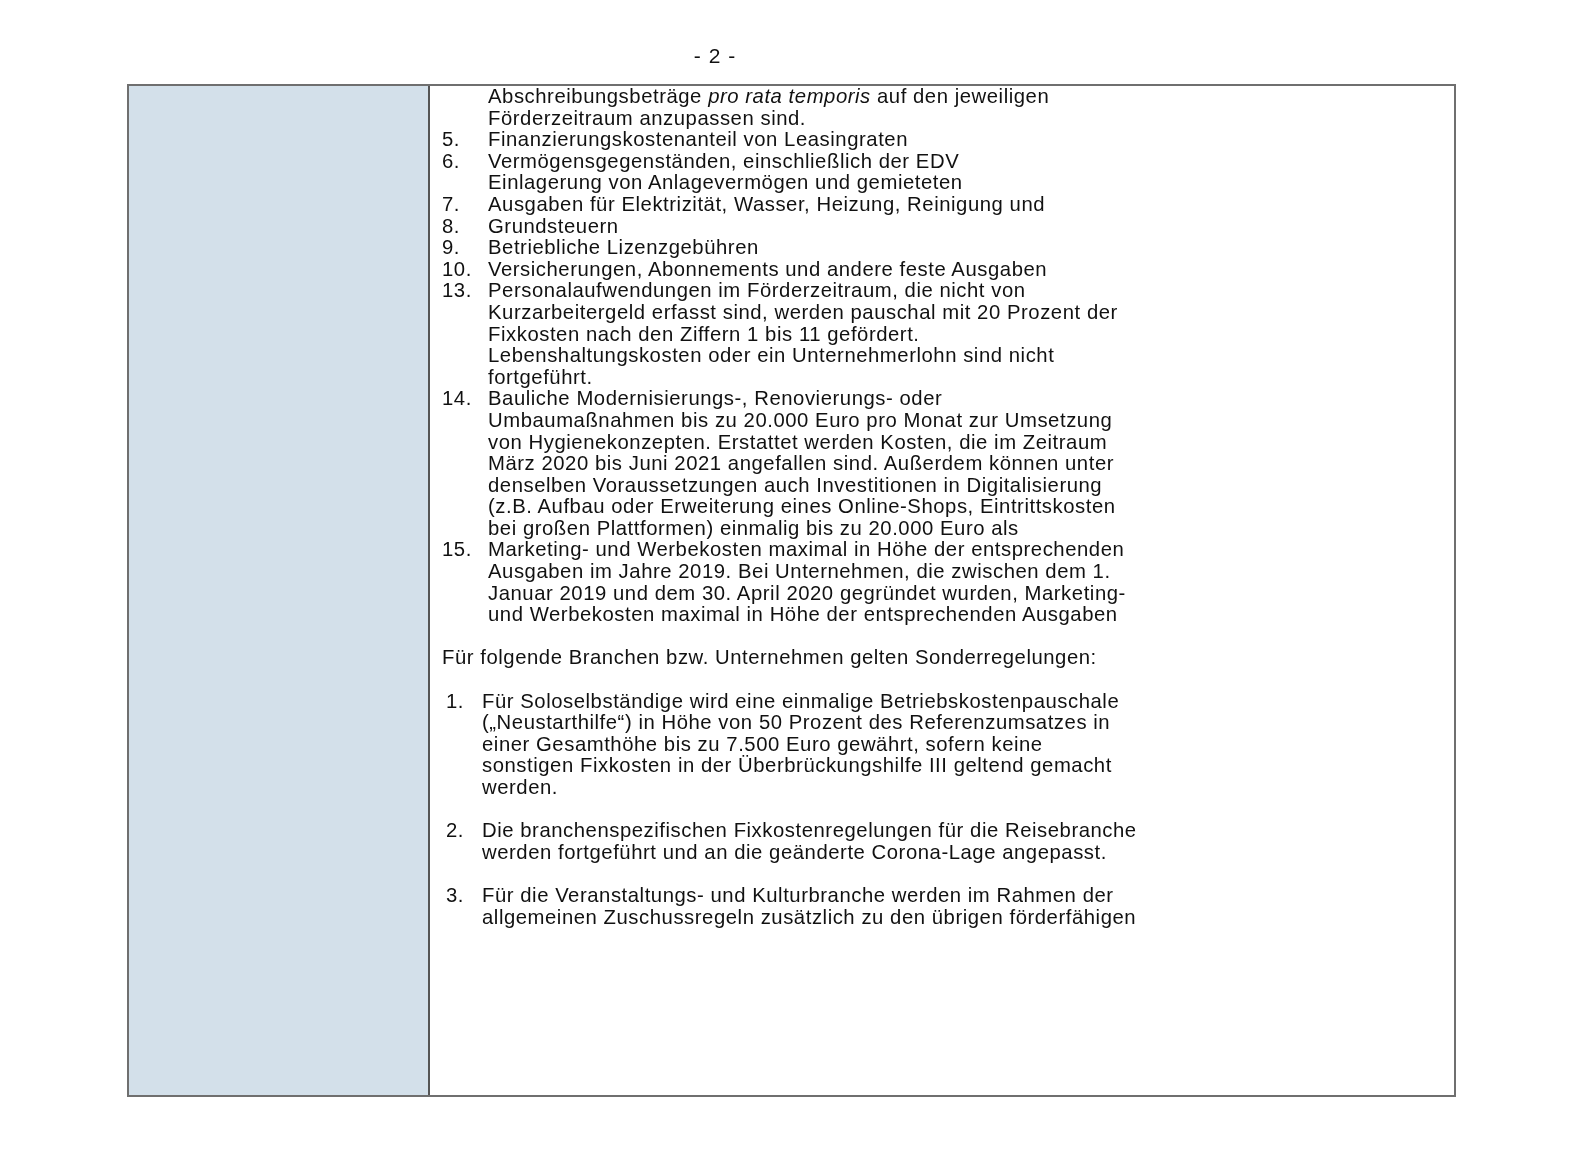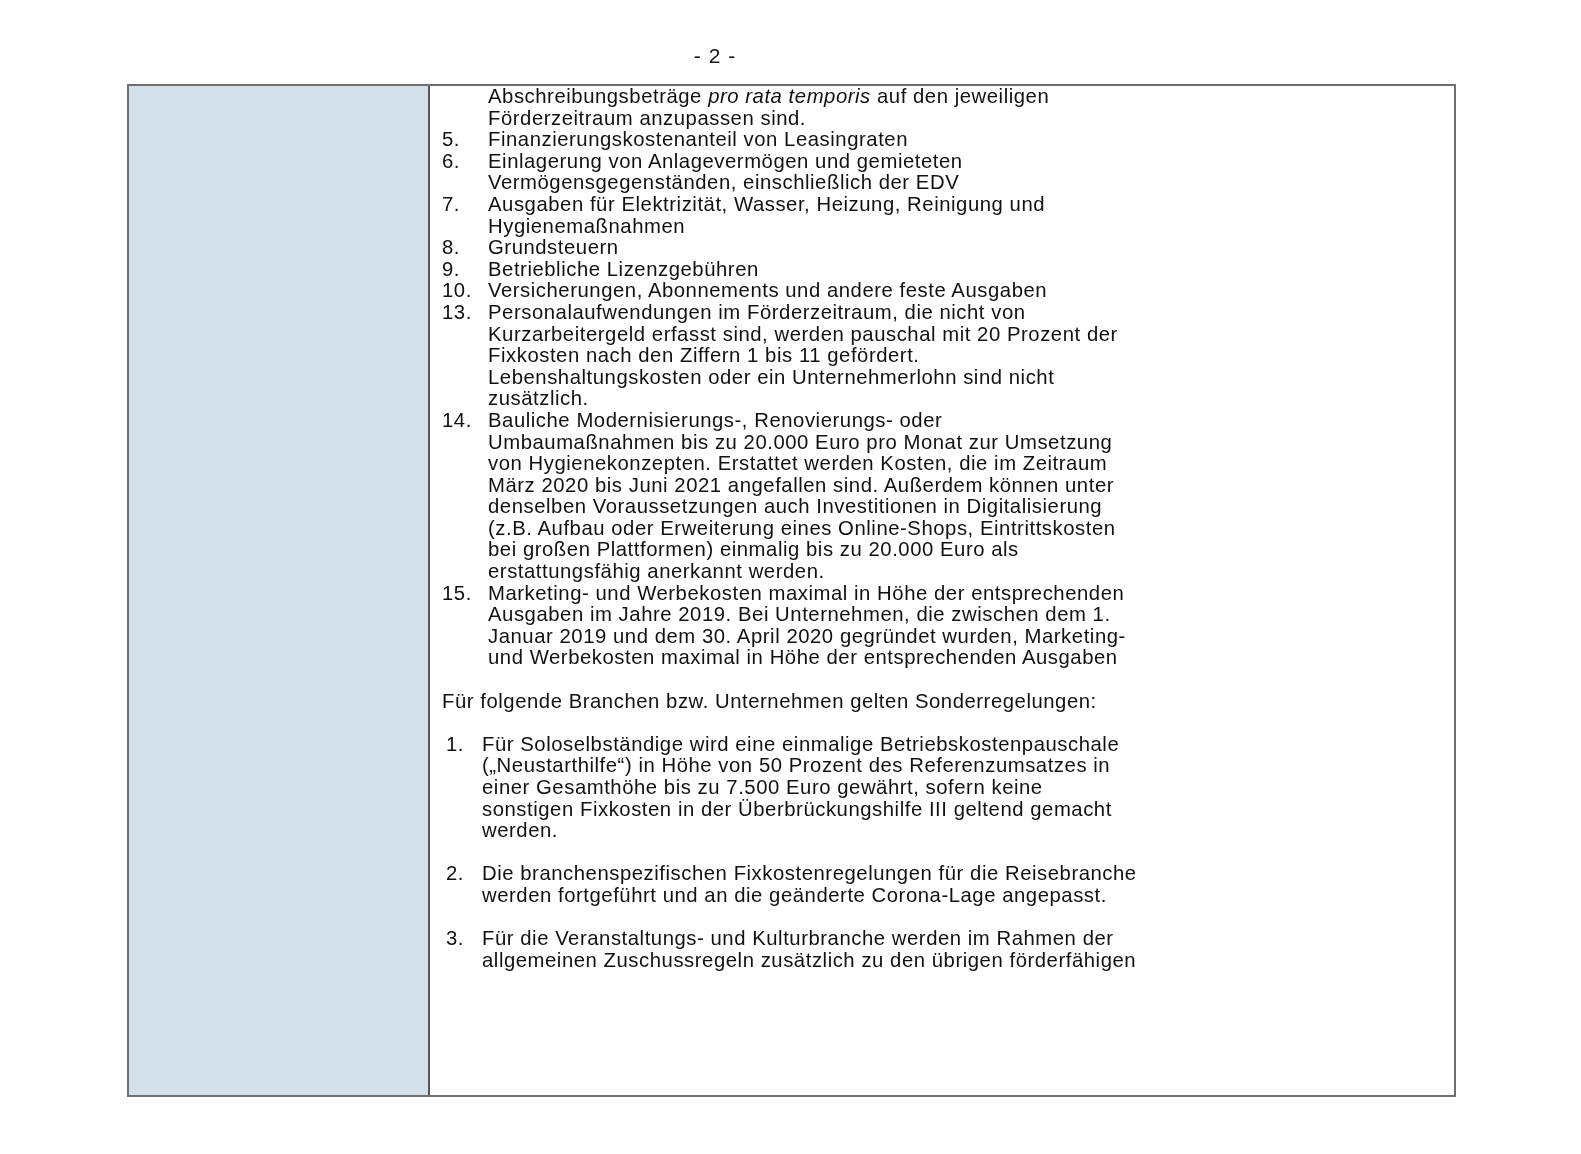--- a/index.html
+++ b/index.html
@@ -36,29 +36,28 @@
     <div id="main-list">
         <div class="item">
           <div class="num">5.</div>
           <div class="txt">
             <div>Finanzierungskostenanteil von Leasingraten</div>
           </div>
         </div>
         <div class="item">
           <div class="num">6.</div>
           <div class="txt">
+            <div>Vermögensgegenständen, einschließlich der EDV</div>
             <div>Einlagerung von Anlagevermögen und gemieteten</div>
-            <div>Vermögensgegenständen, einschließlich der EDV</div>
           </div>
         </div>
         <div class="item">
           <div class="num">7.</div>
           <div class="txt">
             <div>Ausgaben für Elektrizität, Wasser, Heizung, Reinigung und</div>
-            <div>Hygienemaßnahmen</div>
           </div>
         </div>
         <div class="item">
           <div class="num">8.</div>
           <div class="txt">
             <div>Grundsteuern</div>
           </div>
         </div>
         <div class="item">
           <div class="num">9.</div>
@@ -72,34 +71,33 @@
             <div>Versicherungen, Abonnements und andere feste Ausgaben</div>
           </div>
         </div>
         <div class="item">
           <div class="num">13.</div>
           <div class="txt">
             <div>Personalaufwendungen im Förderzeitraum, die nicht von</div>
             <div>Kurzarbeitergeld erfasst sind, werden pauschal mit 20 Prozent der</div>
             <div>Fixkosten nach den Ziffern 1 bis 11 gefördert.</div>
             <div>Lebenshaltungskosten oder ein Unternehmerlohn sind nicht</div>
-            <div>zusätzlich.</div>
+            <div>fortgeführt.</div>
           </div>
         </div>
         <div class="item">
           <div class="num">14.</div>
           <div class="txt">
             <div>Bauliche Modernisierungs-, Renovierungs- oder</div>
             <div>Umbaumaßnahmen bis zu 20.000 Euro pro Monat zur Umsetzung</div>
             <div>von Hygienekonzepten. Erstattet werden Kosten, die im Zeitraum</div>
             <div>März 2020 bis Juni 2021 angefallen sind. Außerdem können unter</div>
             <div>denselben Voraussetzungen auch Investitionen in Digitalisierung</div>
             <div>(z.B. Aufbau oder Erweiterung eines Online-Shops, Eintrittskosten</div>
             <div>bei großen Plattformen) einmalig bis zu 20.000 Euro als</div>
-            <div>erstattungsfähig anerkannt werden.</div>
           </div>
         </div>
         <div class="item">
           <div class="num">15.</div>
           <div class="txt">
             <div>Marketing- und Werbekosten maximal in Höhe der entsprechenden</div>
             <div>Ausgaben im Jahre 2019. Bei Unternehmen, die zwischen dem 1.</div>
             <div>Januar 2019 und dem 30. April 2020 gegründet wurden, Marketing-</div>
             <div>und Werbekosten maximal in Höhe der entsprechenden Ausgaben</div>
           </div>

